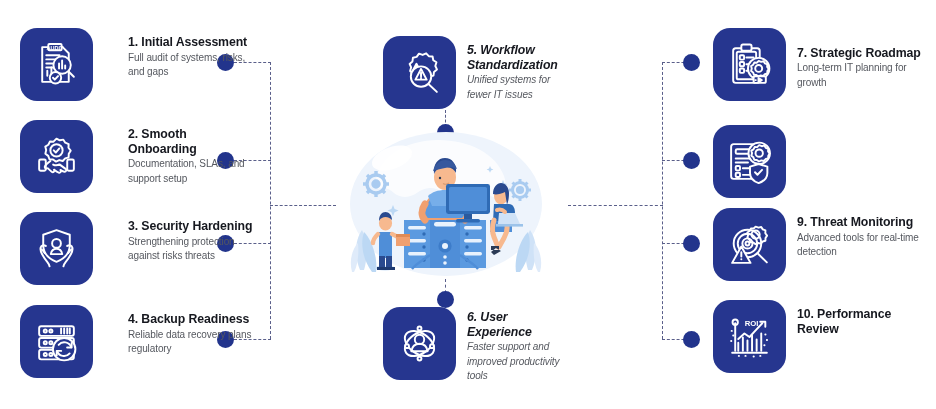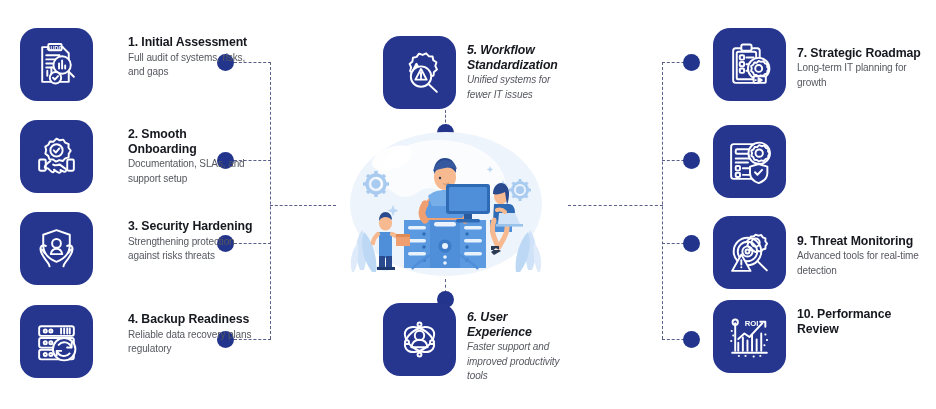--- a/index.html
+++ b/index.html
@@ -234,21 +234,21 @@
         <path d="M25.5 24.2v3.6M25.5 29.4v.2"></path>
         <path d="M33 35.5 41 43"></path>
       </svg>
     </div>
     <div class="txt">
       <p class="ttl">5. Workflow Standardization</p>
       <p class="desc">Unified systems for fewer IT issues</p>
     </div>
   </div>
 
-  <div class="item col-mid" style="left:383px; top:303px;">
+  <div class="item col-mid" style="left:383px; top:303px;align-items:center;">
     <div class="tile">
       <svg viewBox="0 0 48 48" fill="none" stroke="#ffffff" stroke-width="1.9" stroke-linecap="round" stroke-linejoin="round">
         <circle cx="24" cy="20" r="4.6"></circle>
         <path d="M16 31.5c.8-4.6 4-7.2 8-7.2s7.2 2.6 8 7.2z"></path>
         <ellipse cx="24" cy="24" rx="16" ry="10" transform="rotate(35 24 24)"></ellipse>
         <ellipse cx="24" cy="24" rx="16" ry="10" transform="rotate(-35 24 24)"></ellipse>
         <circle cx="24" cy="9.2" r="1.9" fill="#26368f"></circle>
         <circle cx="36.2" cy="26.6" r="1.9" fill="#26368f"></circle>
         <circle cx="11.8" cy="26.6" r="1.9" fill="#26368f"></circle>
         <circle cx="24" cy="38.8" r="1.9" fill="#26368f"></circle>
@@ -298,21 +298,21 @@
         <path d="M17.5 37.1h8"></path>
         <circle cx="33.5" cy="16" r="10.5" fill="#26368f"></circle>
         <path d="M33.5 8l2.5 1 2.5-.6 1.4 2.2 2.4.9-.1 2.6 1.6 2.1-1.4 2.2-.1 2.5-2.5.7-1.7 1.9-2.5-.6-2.3 1.1-2.1-1.5-2.5-.2-.9-2.4-2-1.6.7-2.5-.7-2.4 2.1-1.3 1.2-2.3 2.4.1z"></path>
         <circle cx="33.5" cy="15.8" r="3.6"></circle>
         <path d="M33 26.5 41.5 29v6.2c0 4.9-3.6 8.2-8.5 10-4.9-1.8-8.5-5.1-8.5-10V29z" fill="#26368f"></path>
         <path d="m29.4 34.5 2.4 2.5 4.5-4.8"></path>
       </svg>
     </div>
   </div>
 
-  <div class="item col-right" style="left:713px; top:216px;align-items:center;">
+  <div class="item col-right" style="left:713px; top:208px;">
     <div class="tile">
       <svg viewBox="0 0 48 48" fill="none" stroke="#ffffff" stroke-width="1.9" stroke-linecap="round" stroke-linejoin="round">
         <path d="M30 6.5l2.8 1 2.7-.6 1.5 2.3 2.6 1-.1 2.8 1.7 2.3-1.5 2.3-.1 2.7-2.7.8-1.8 2-2.7-.6-2.5 1.1-2.2-1.6-2.7-.2-1-2.6-2.1-1.7.7-2.7-.7-2.6 2.2-1.4 1.3-2.5 2.6.1z"></path>
         <circle cx="30" cy="14.3" r="4"></circle>
         <circle cx="22" cy="23" r="13.5"></circle>
         <circle cx="22" cy="23" r="9.5"></circle>
         <circle cx="22" cy="23" r="5"></circle>
         <circle cx="22" cy="23" r="1.9"></circle>
         <path d="M31.8 32.5 41 41.5"></path>
         <path d="M16 26 7 42h18z" fill="#26368f"></path>

